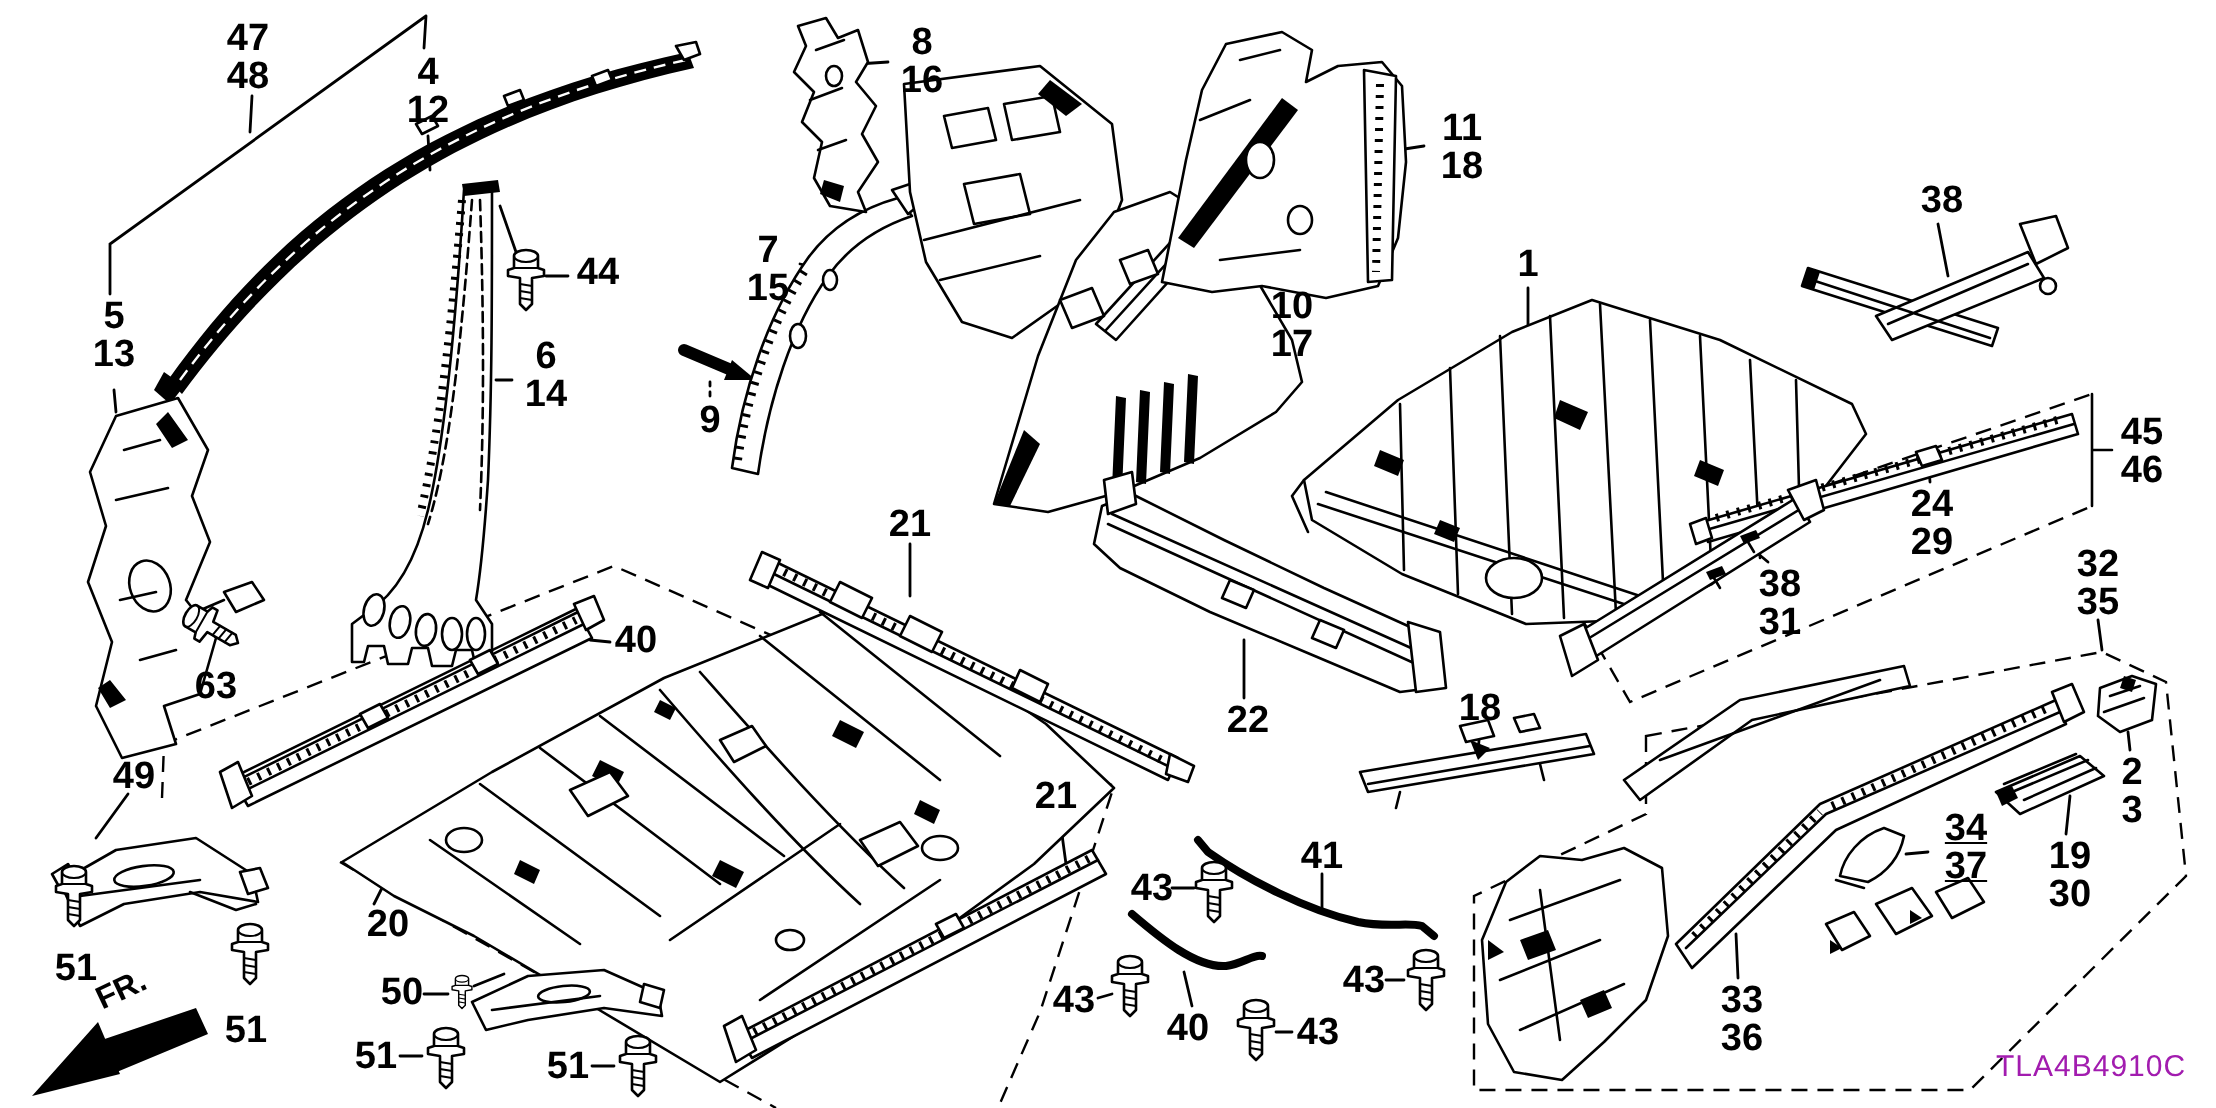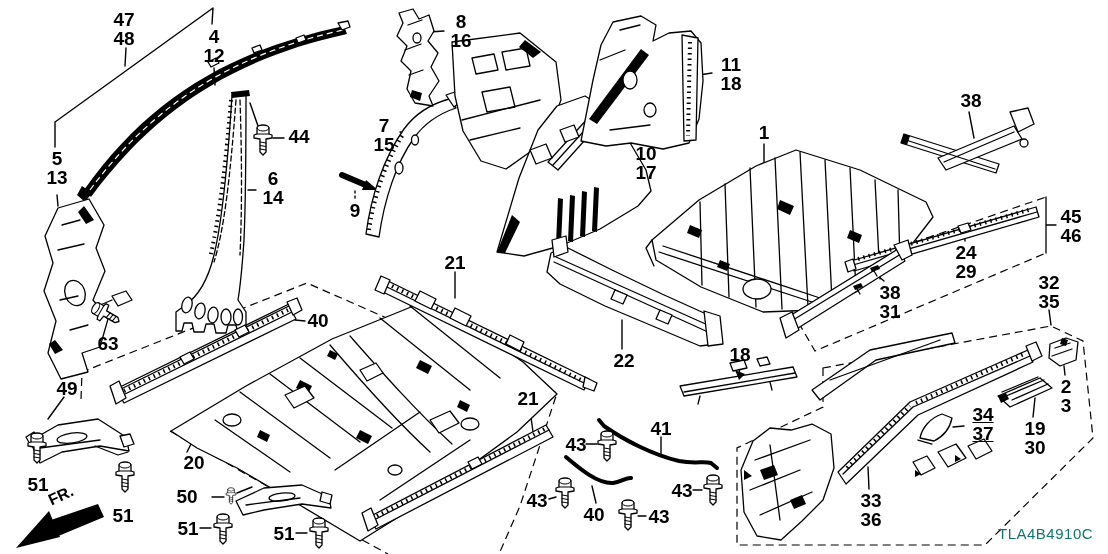--- a/index.html
+++ b/index.html
@@ -5,21 +5,21 @@
 <style>
   html,body{margin:0;padding:0;background:#fff;}
   .stage{position:relative;width:1108px;height:554px;background:#fff;overflow:hidden;
          font-family:"Liberation Sans",sans-serif;}
   .art{position:absolute;left:0;top:0;}
   .callout-layer{position:absolute;left:0;top:0;width:100%;height:100%;}
   .callout{position:absolute;transform:translateX(-50%);text-align:center;
            font:700 19px/19px "Liberation Sans",sans-serif;color:#000;
            white-space:pre-line;cursor:pointer;user-select:none;}
   .diagram-code{position:absolute;left:998px;top:526px;
-           font:400 15px/16px "Liberation Sans",sans-serif;color:#0f766e;letter-spacing:.5px;}
+           font:400 15px/16px "Liberation Sans",sans-serif;color:#a21caf;letter-spacing:.5px;}
   .fr-label{position:absolute;left:46px;top:494px;
            font:700 16px/16px "Liberation Sans",sans-serif;color:#000;
            transform:rotate(-25deg);transform-origin:left top;}
   
   .ln{stroke:#000;fill:none;stroke-width:1.3;stroke-linejoin:round;stroke-linecap:round;}
   .lnf{stroke:#000;fill:#fff;stroke-width:1.3;stroke-linejoin:round;}
   .dash{stroke:#000;fill:none;stroke-width:1.2;stroke-dasharray:8 5;}
   .hatch{stroke:#000;fill:none;stroke-width:4;stroke-dasharray:1.5 4;}
   .leader{stroke:#000;fill:none;stroke-width:1.4;stroke-linecap:round;}
 </style>
@@ -350,21 +350,21 @@
 37</div>
       <div class="callout" style="left: 871px; top: 491px;">33
 36</div>
       <div class="callout" style="left: 318px; top: 311px;">40</div>
       <div class="callout" style="left: 455px; top: 253px;">21</div>
       <div class="callout" style="left: 624px; top: 351px;">22</div>
       <div class="callout" style="left: 740px; top: 345px;">18</div>
       <div class="callout" style="left: 528px; top: 389px;">21</div>
       <div class="callout" style="left: 194px; top: 453px;">20</div>
       <div class="callout" style="left: 67px; top: 379px;">49</div>
-      <div class="callout" style="left: 187px; top: 487px; text-align: center;">50</div>
+      <div class="callout" style="left: 201px; top: 487px; text-align: center;">50</div>
       <div class="callout" style="left: 38px; top: 475px;">51</div>
       <div class="callout" style="left: 123px; top: 506px;">51</div>
       <div class="callout" style="left: 188px; top: 519px;">51</div>
       <div class="callout" style="left: 284px; top: 524px;">51</div>
       <div class="callout" style="left: 108px; top: 334px;">63</div>
       <div class="callout" style="left: 594px; top: 505px;">40</div>
       <div class="callout" style="left: 661px; top: 419px;">41</div>
       <div class="callout" style="left: 576px; top: 435px;">43</div>
       <div class="callout" style="left: 537px; top: 491px;">43</div>
       <div class="callout" style="left: 659px; top: 507px;">43</div>

